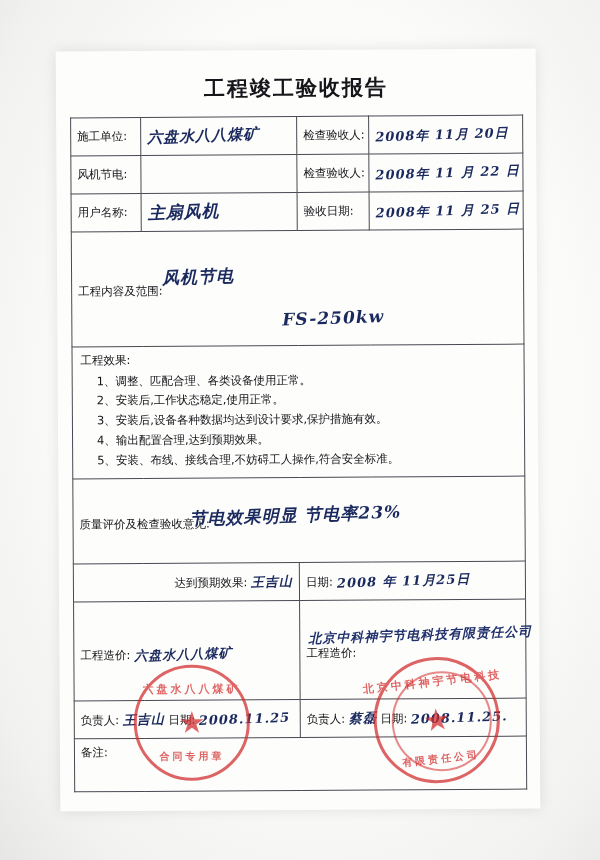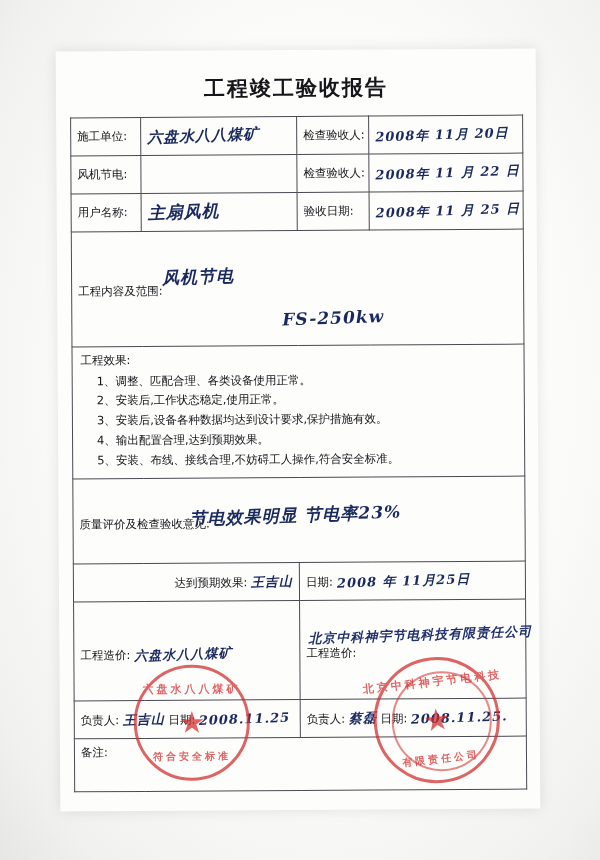--- a/index.html
+++ b/index.html
@@ -278,21 +278,21 @@
             <span class="hand sm"></span>
           </td>
         </tr>
       </tbody>
         </table>
 
       <div class="seal-overlay">
         <div class="seal" id="seal-left">
           <div class="sealtext arc-top">六盘水八八煤矿</div>
           <div class="star">★</div>
-          <div class="sealtext arc-bottom">符合安全标准</div>
+          <div class="sealtext arc-bottom">合同专用章</div>
         </div>
 
         <div class="seal" id="seal-right">
           <div class="sealtext arc-top">北京中科神宇节电科技</div>
           <div class="star">★</div>
           <div class="sealtext arc-bottom">有限责任公司</div>
         </div>
 
         <div class="seal" id="seal-right-2"></div>
       </div>

